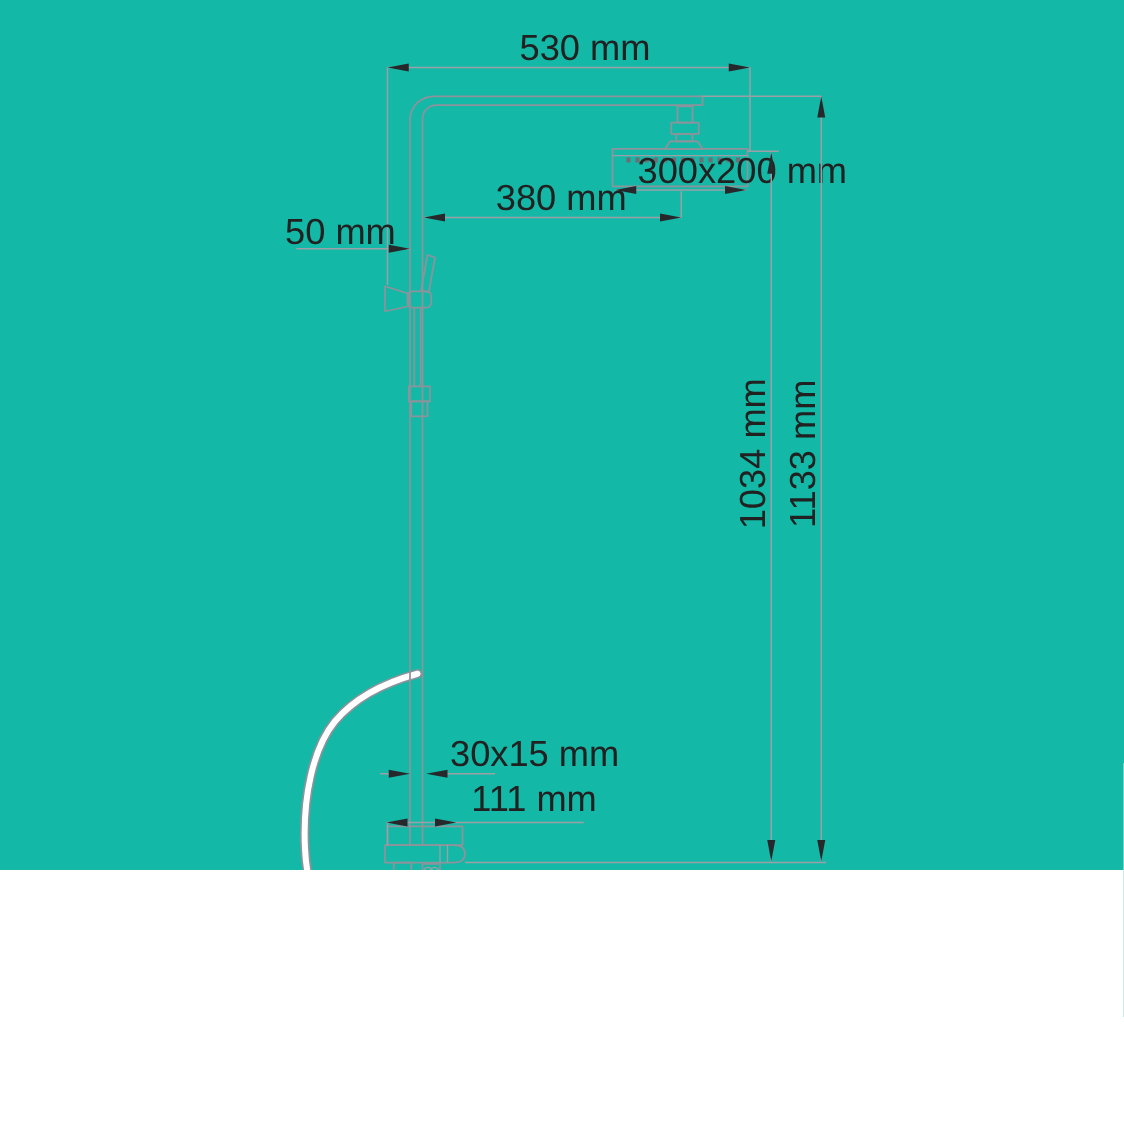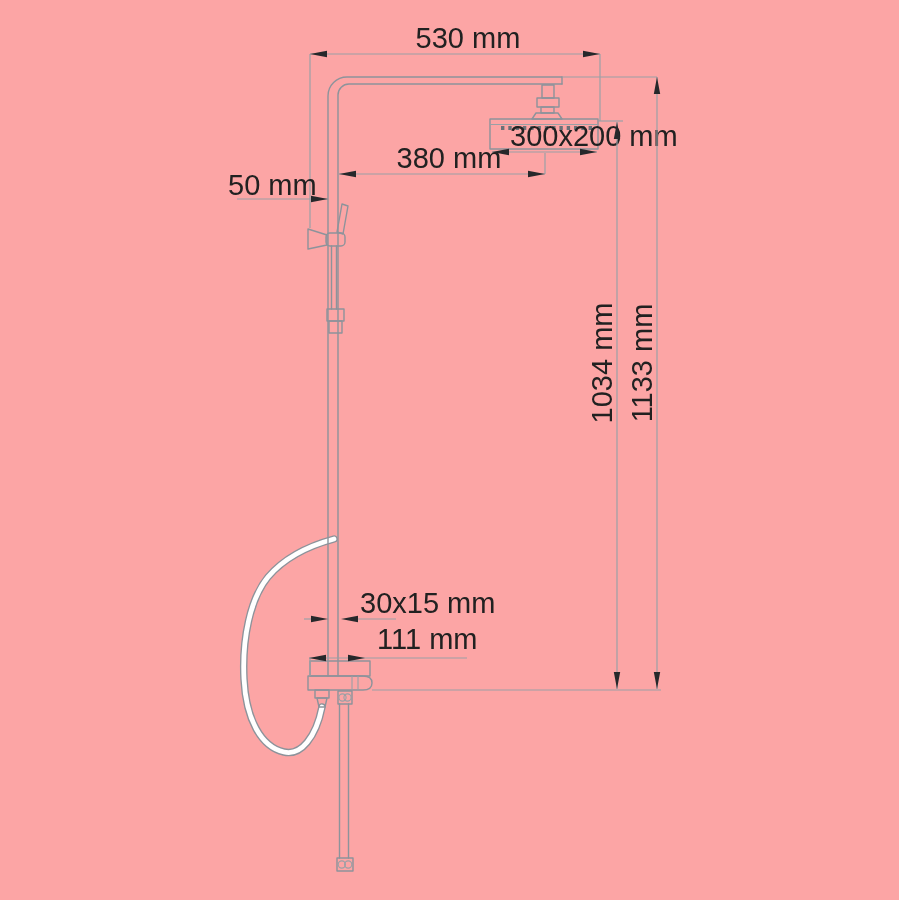--- a/index.html
+++ b/index.html
@@ -1,16 +1,16 @@
 <!DOCTYPE html>
 <html><head>
 <meta charset="utf-8">
 <style>
   html,body{margin:0;padding:0;background:#ffffff;}
-  .stage{position:relative;width:899px;height:900px;background:#fca5a5;overflow:hidden;text-align:center;}
+  .stage{position:relative;width:899px;height:696px;background:#14b8a6;overflow:hidden;text-align:center;}
   svg{position:absolute;left:0;top:0;}
   .outline{stroke:#8d939b;stroke-width:1.4;fill:none;stroke-linejoin:round;stroke-linecap:round;}
   .outline-thin{stroke:#9aa0a6;stroke-width:1.1;fill:none;}
   .dim{stroke:#9aa0a6;stroke-width:1.2;fill:none;}
   .arrow{fill:#26282b;stroke:none;}
   .hose-outer{stroke:#8d939b;stroke-width:7.5;fill:none;stroke-linecap:round;}
   .hose-inner{stroke:#ffffff;stroke-width:4.8;fill:none;stroke-linecap:round;}
   .dots{fill:#6b7077;stroke:none;}
   .t{font-family:"Liberation Sans",sans-serif;font-size:29px;fill:#212121;}
 </style>

